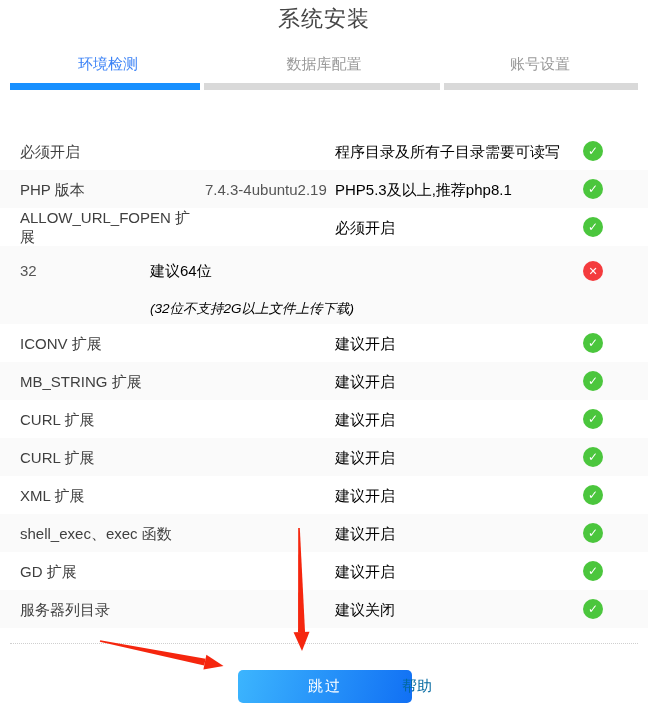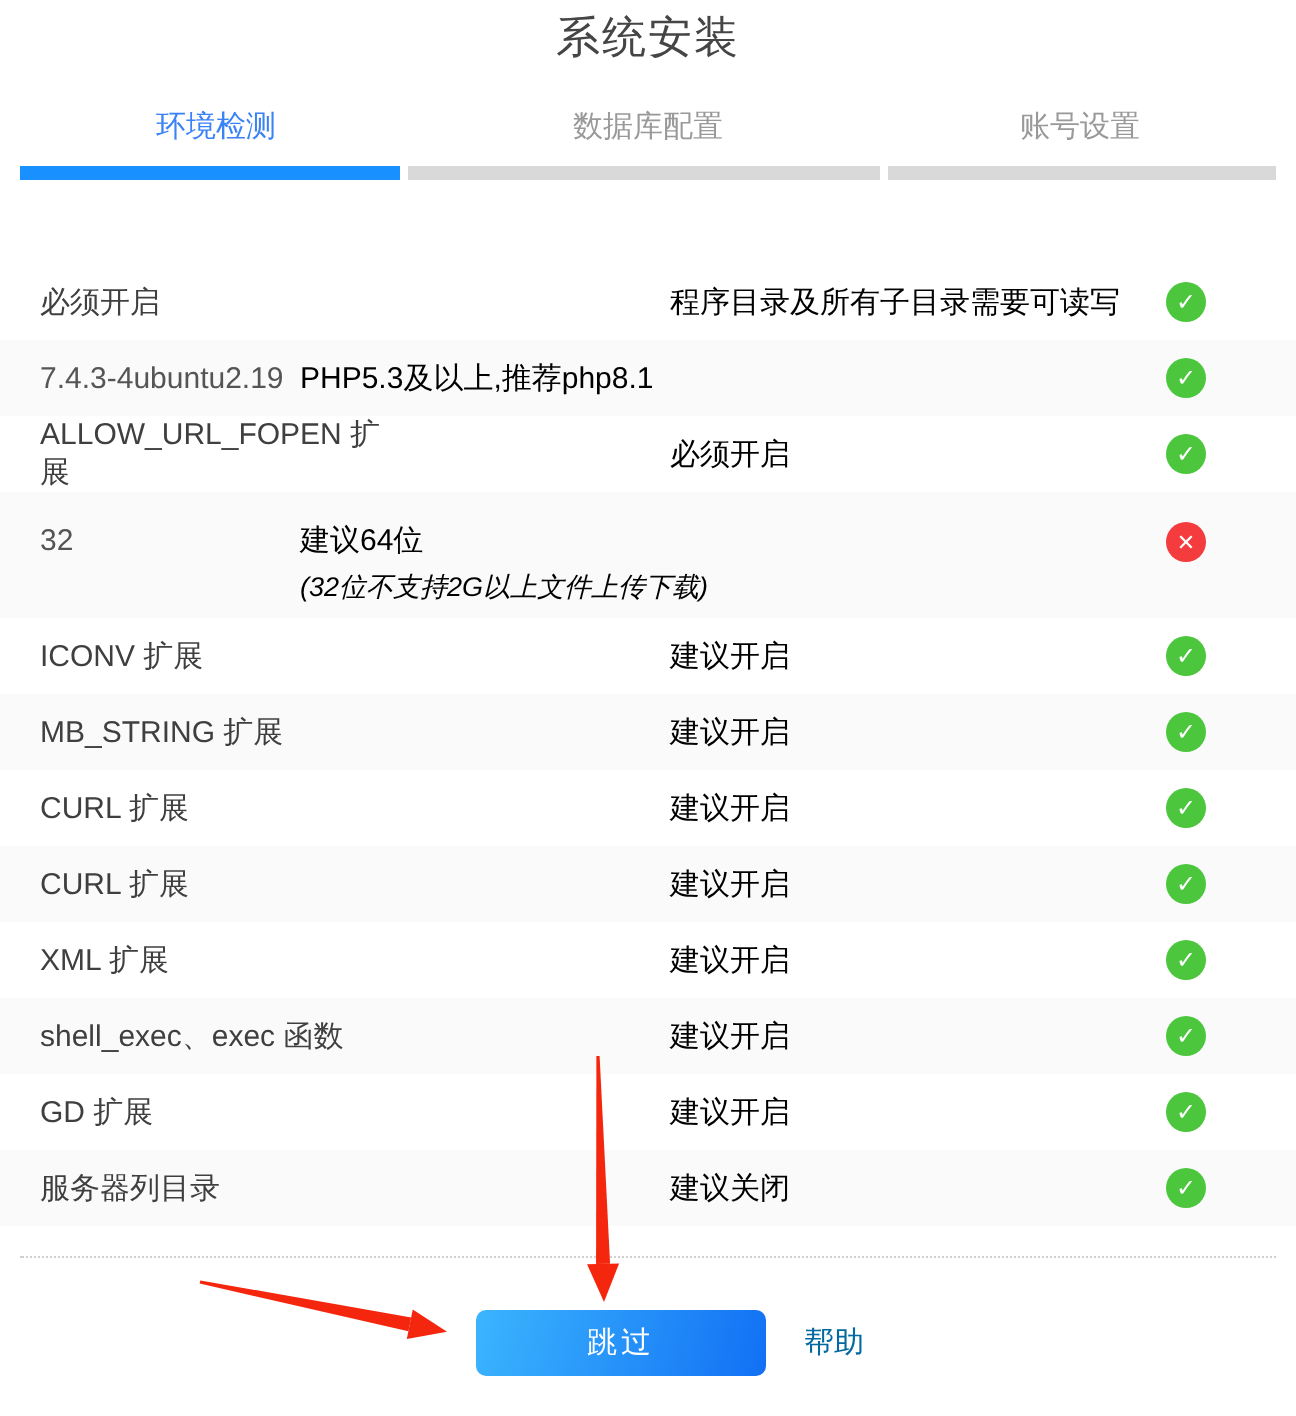--- a/index.html
+++ b/index.html
@@ -26,34 +26,34 @@
   .row{
     display:flex;align-items:center;min-height:38px;
     padding:0 45px 0 20px;box-sizing:border-box;font-size:15px;
   }
   .row.striped{background:#fafafa;}
   .row.tall{align-items:flex-start;min-height:63px;padding-top:15px;padding-bottom:6px;}
   .cell{line-height:19px;}
   .cell.name{width:185px;color:#3f3f3f;}
   .cell.value{width:130px;color:#555;}
   .cell.req{flex:1;color:#000000;}
-  .req-note{font-style:italic;font-size:13.5px;margin-top:5px;line-height:18px;display:none;}
+  .req-note{font-style:italic;font-size:13.5px;margin-top:20px;line-height:18px;display:none;}
   .row.has-note .req-note{display:block;}
   .icon-cell{width:20px;display:flex;justify-content:flex-end;}
   .status-icon{
     width:20px;height:20px;border-radius:50%;display:flex;align-items:center;
     justify-content:center;color:#fff;font-size:12px;font-weight:bold;flex:0 0 auto;
   }
   .status-icon.ok{background:#4bc63d;}
   .status-icon.fail{background:#f43b3d;font-size:11px;}
   
   .divider{border-top:1px dotted #cfcfcf;margin:15px 10px 0 10px;height:0;}
   .footer{position:relative;height:74px;}
   .skip-button{
-    position:absolute;left:238px;top:26px;width:145px;height:33px;border:none;
+    position:absolute;left:238px;top:26px;width:174px;height:33px;border:none;
     border-radius:5px;background:linear-gradient(105deg,#3cb5fe 0%,#1170f4 100%);
     color:#fff;font-size:15px;cursor:pointer;font-family:inherit;letter-spacing:2px;
   }
   .help-link{
     position:absolute;left:402px;top:33px;font-size:15px;color:#0369a1;
     text-decoration:none;cursor:pointer;
   }
   
   .arrows{position:absolute;left:0;top:0;width:648px;height:708px;pointer-events:none;}
 </style>
@@ -80,20 +80,21 @@
     <div class="cell value"></div>
     <div class="cell req">
       <div class="req-main">程序目录及所有子目录需要可读写</div>
 
     </div>
     <div class="icon-cell">
       <span class="status-icon ok">✓</span>
     </div>
   </div>
     <div class="row striped">
+    <div class="cell name">PHP 版本</div>
     <div class="cell value">7.4.3-4ubuntu2.19</div>
     <div class="cell req">
       <div class="req-main">PHP5.3及以上,推荐php8.1</div>
 
     </div>
     <div class="icon-cell">
       <span class="status-icon ok">✓</span>
     </div>
   </div>
     <div class="row">

